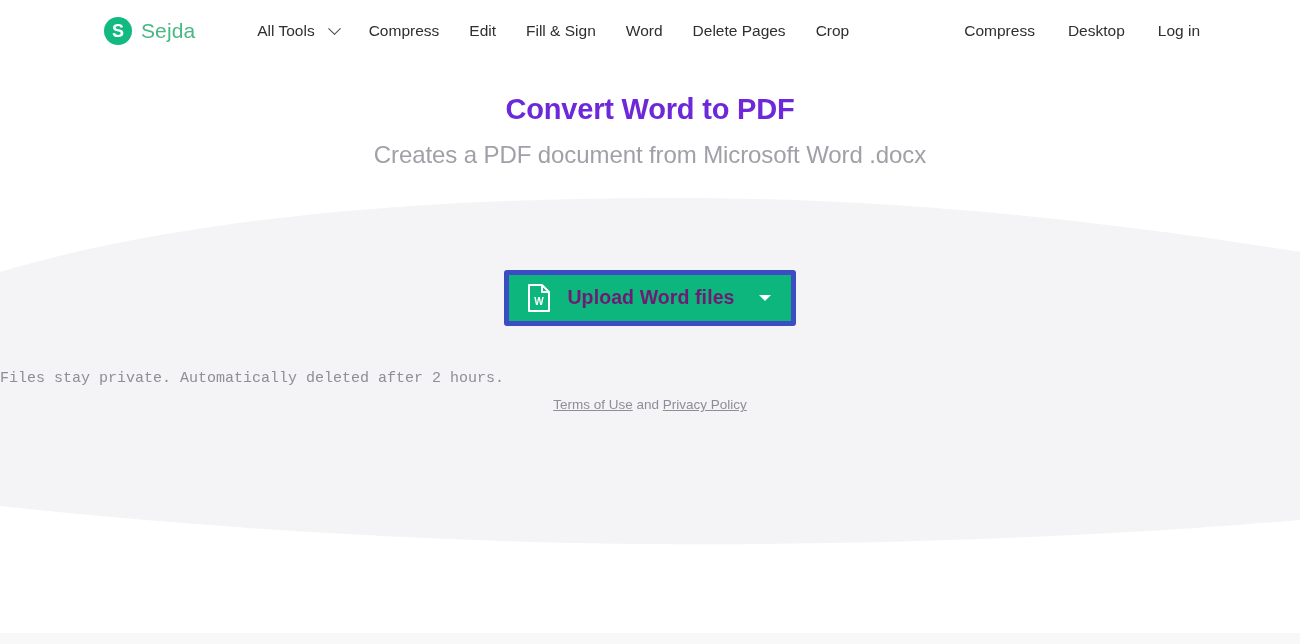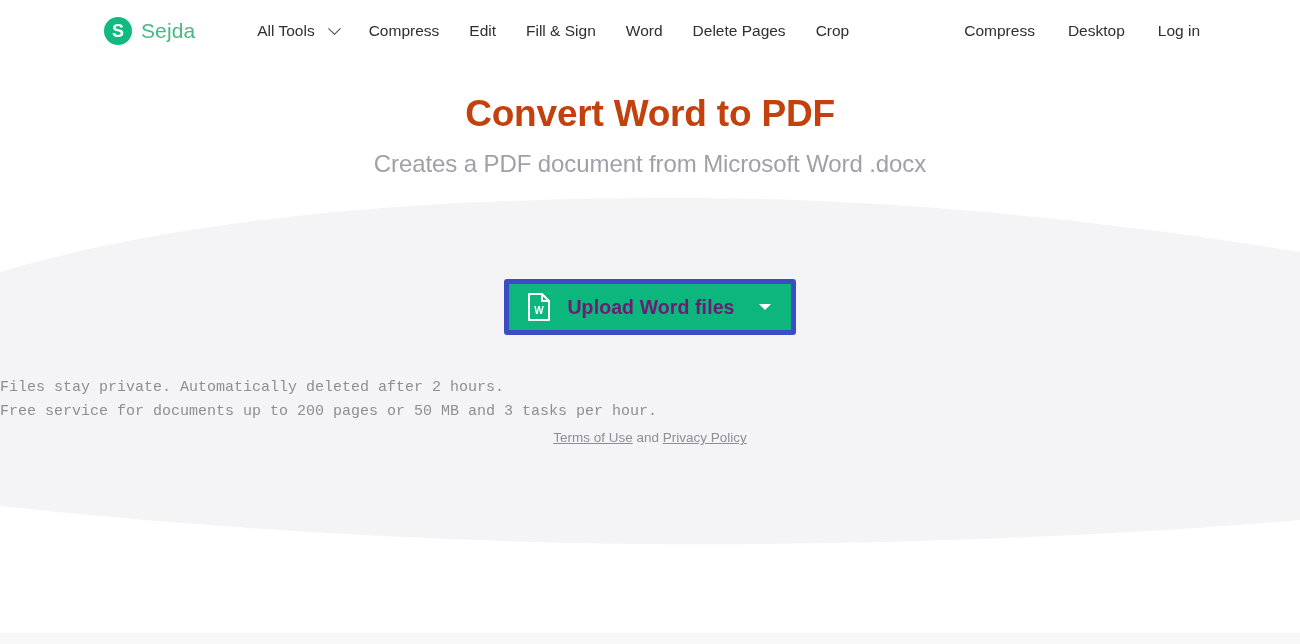--- a/index.html
+++ b/index.html
@@ -108,23 +108,23 @@
   }
 
   
   .hero {
     position: relative;
     z-index: 5;
     text-align: center;
     padding-top: 30px;
   }
   .hero h1 {
-    font-size: 37px;
+    font-size: 29px;
     font-weight: bold;
-    color: #c2410c;
+    color: #6d28d9;
     letter-spacing: -.2px;
     line-height: 1.2;
   }
   .hero h2 {
     margin-top: 14px;
     font-size: 24px;
     font-weight: normal;
     color: #a0a0a8;
     letter-spacing: -.1px;
   }
@@ -264,18 +264,17 @@
         <text x="12" y="21" text-anchor="middle" font-family="Liberation Sans, sans-serif" font-size="10" font-weight="bold" fill="#ffffff">W</text>
       </svg>
     </span>
     <span class="upload-label">Upload Word files</span>
     <span class="caret"></span>
   </div>
 </div>
 
 <div class="notes">
   <div>Files stay private. Automatically deleted after 2 hours.</div>
-  <div>Free service for documents up to 200 pages or 50 MB and 3 tasks per hour.</div>
 </div>
 
 <div class="links">
   <a href="#">Terms of Use</a><span> and </span><a href="#">Privacy Policy</a>
 </div>
 
 </body></html>

